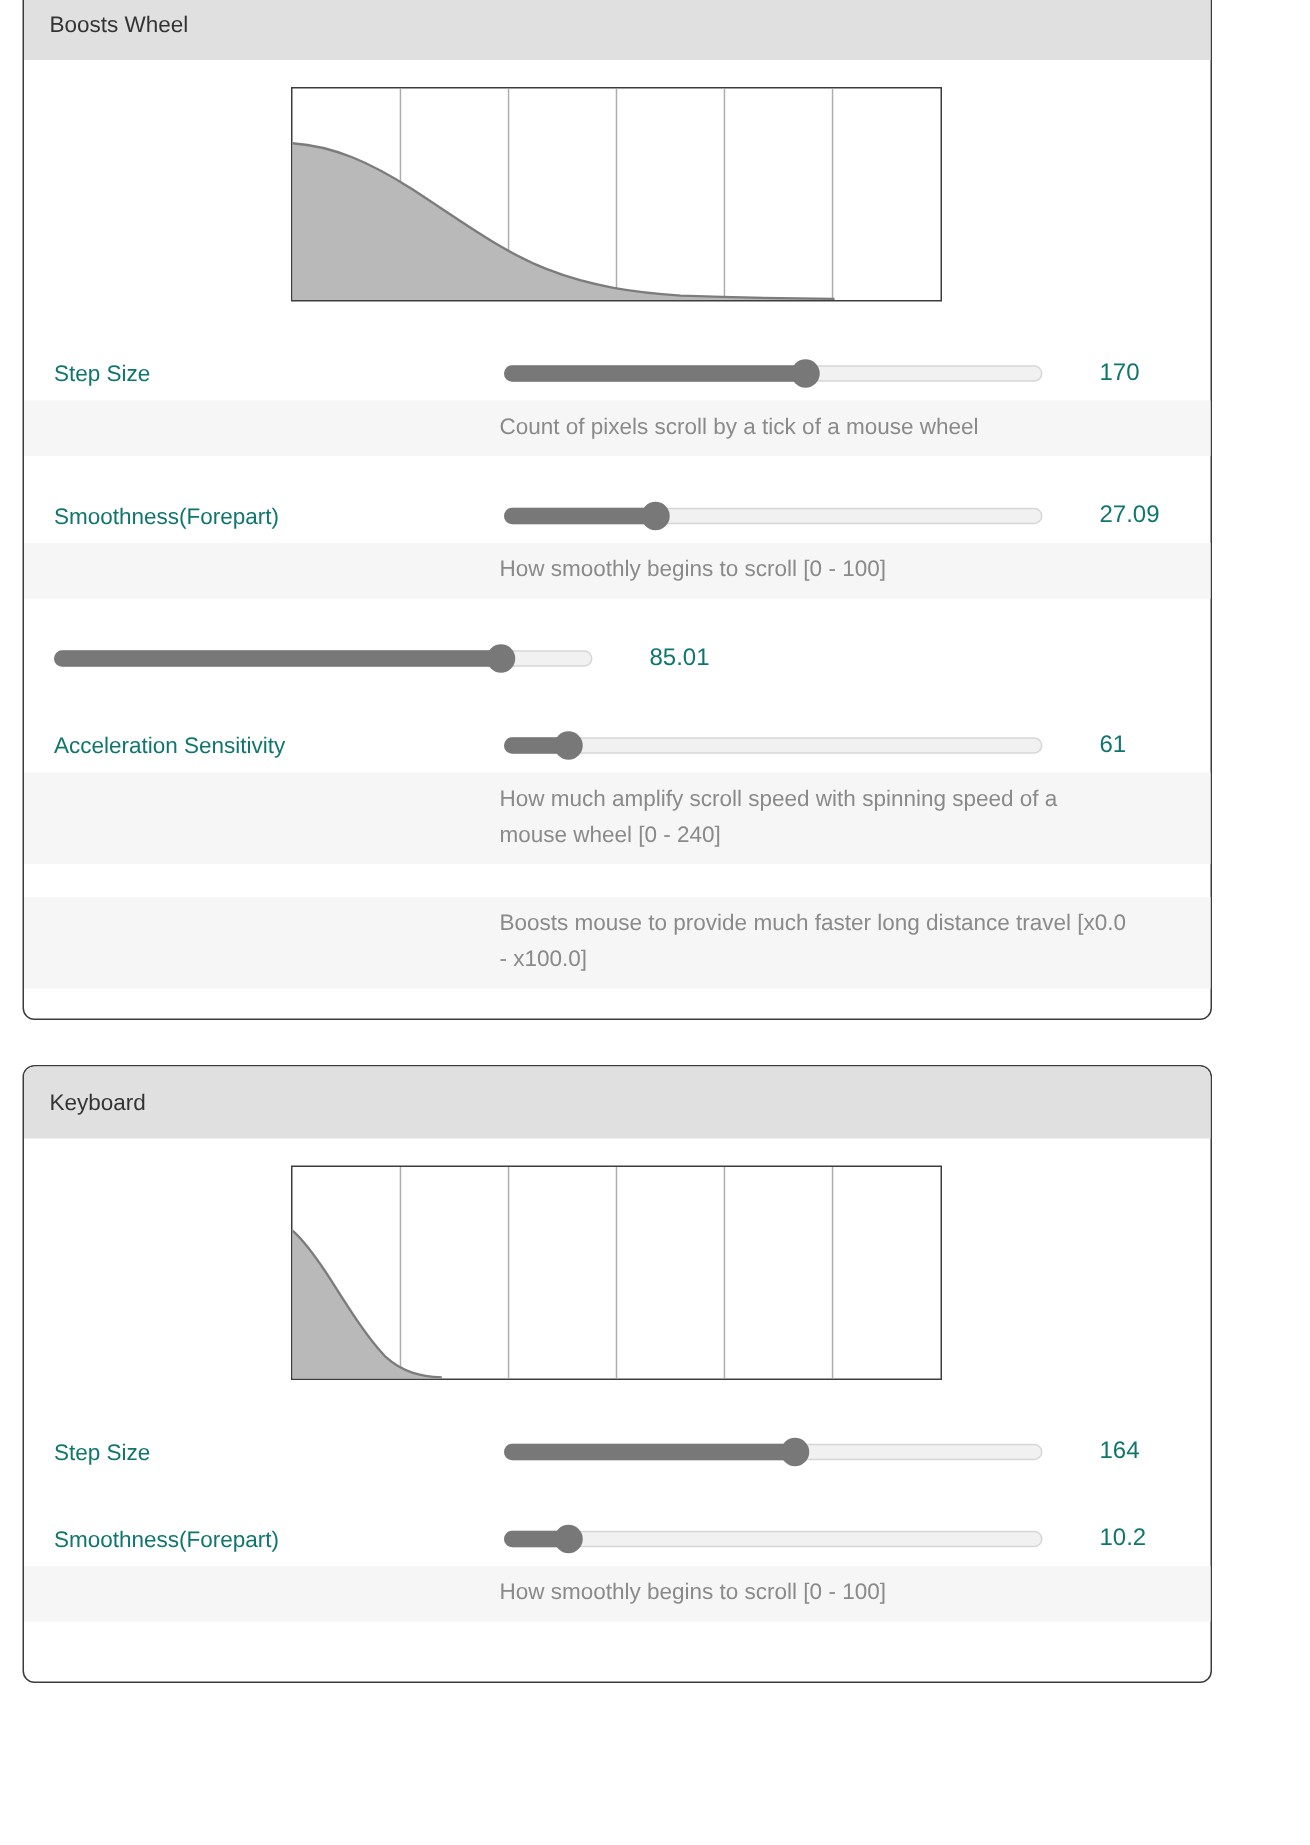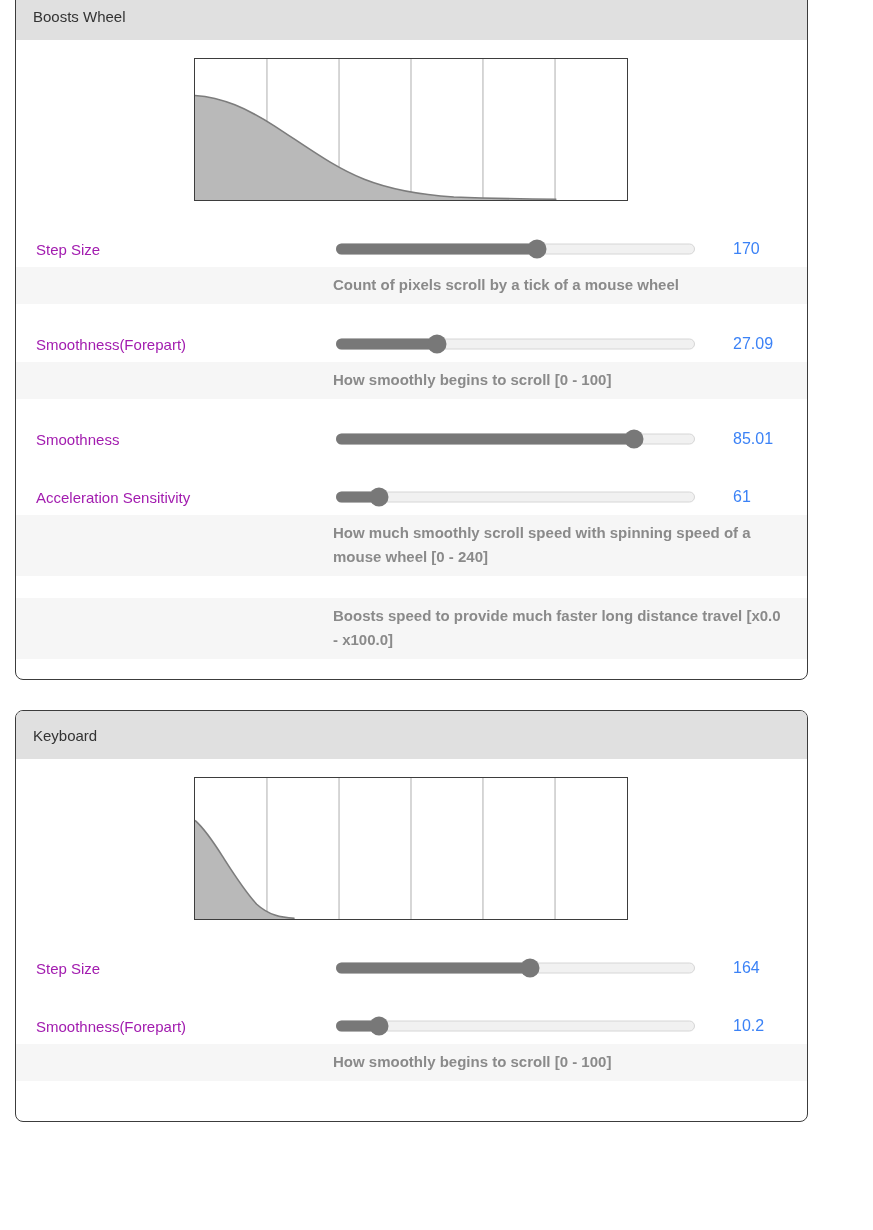--- a/index.html
+++ b/index.html
@@ -18,34 +18,34 @@
 
   .graph-wrap { width:436px; margin:18px auto 0 auto; }
   .graph { display:block; border:1px solid #3d3d3d; background:#fff; }
   .gridline { stroke:#adadad; stroke-width:1; }
   .curve-fill { fill:#b9b9b9; stroke:none; }
   .curve-stroke { fill:none; stroke:#7c7c7c; stroke-width:1.6; }
 
   .param { margin-top:22px; }
   .param-first { margin-top:30px; }
   .param-main { display:flex; align-items:center; height:36px; padding-left:20px; }
-  .param-label { width:300px; font-size:15px; color:#a21caf; }
-  .param-value { margin-left:38px; font-size:16px; color:#3b82f6; }
+  .param-label { width:300px; font-size:15px; color:#0f766e; }
+  .param-value { margin-left:38px; font-size:16px; color:#0f766e; }
 
   .slider { position:relative; width:359px; height:36px; }
   .slider-track { position:absolute; left:0; right:0; top:50%; transform:translateY(-50%);
                   height:11px; background:#f1f1f1; border:1px solid #d6d6d6; border-radius:6px; }
   .slider-fill  { position:absolute; left:0; top:50%; transform:translateY(-50%);
                   width:var(--pct); height:11px; background:#787878; border-radius:6px; }
   .slider-thumb { position:absolute; left:var(--pct); top:50%; transform:translate(-50%,-50%);
                   width:19px; height:19px; background:#787878; border-radius:50%; }
 
   .param-desc { background:#f6f6f6; padding:6px 2px 7px 317px;
                 font-size:15px; color:#8a8a8a; line-height:24px; }
-  .desc-line { display:block;font-weight:bold; }
+  .desc-line { display:block; }
 </style>
 </head>
 <body>
 
 <div class="group group-mouse-wheel">
   <div class="group-header">
     <span>Boosts Wheel</span>
   </div>
 
   <div class="graph-wrap">
@@ -88,49 +88,48 @@
       <div class="param-value">27.09</div>
     </div>
     <div class="param-desc">
       <span class="desc-line">How smoothly begins to scroll [0 - 100]</span>
       <span class="desc-line"></span>
     </div>
   </div>
 
   <div class="param">
     <div class="param-main">
-      <div class="param-label">Smoothness</div>
       <div class="slider" style="--pct: 83%;">
         <div class="slider-track"></div>
         <div class="slider-fill"></div>
         <div class="slider-thumb"></div>
       </div>
       <div class="param-value">85.01</div>
     </div>
   </div>
 
   <div class="param">
     <div class="param-main">
       <div class="param-label">Acceleration Sensitivity</div>
       <div class="slider" style="--pct: 12%;">
         <div class="slider-track"></div>
         <div class="slider-fill"></div>
         <div class="slider-thumb"></div>
       </div>
       <div class="param-value">61</div>
     </div>
     <div class="param-desc">
-      <span class="desc-line">How much smoothly scroll speed with spinning speed of a</span>
+      <span class="desc-line">How much amplify scroll speed with spinning speed of a</span>
       <span class="desc-line">mouse wheel [0 - 240]</span>
     </div>
   </div>
 
   <div class="param">
     <div class="param-desc">
-      <span class="desc-line">Boosts speed to provide much faster long distance travel [x0.0</span>
+      <span class="desc-line">Boosts mouse to provide much faster long distance travel [x0.0</span>
       <span class="desc-line">- x100.0]</span>
     </div>
   </div>
 </div>
 
 <div class="group group-keyboard">
   <div class="group-header">
     <span>Keyboard</span>
   </div>
 

